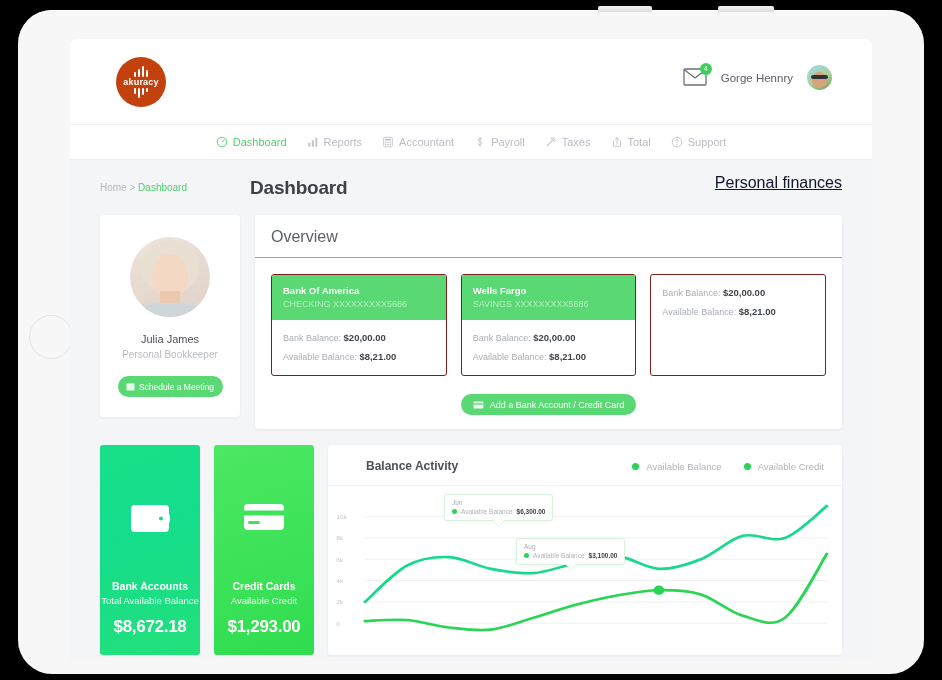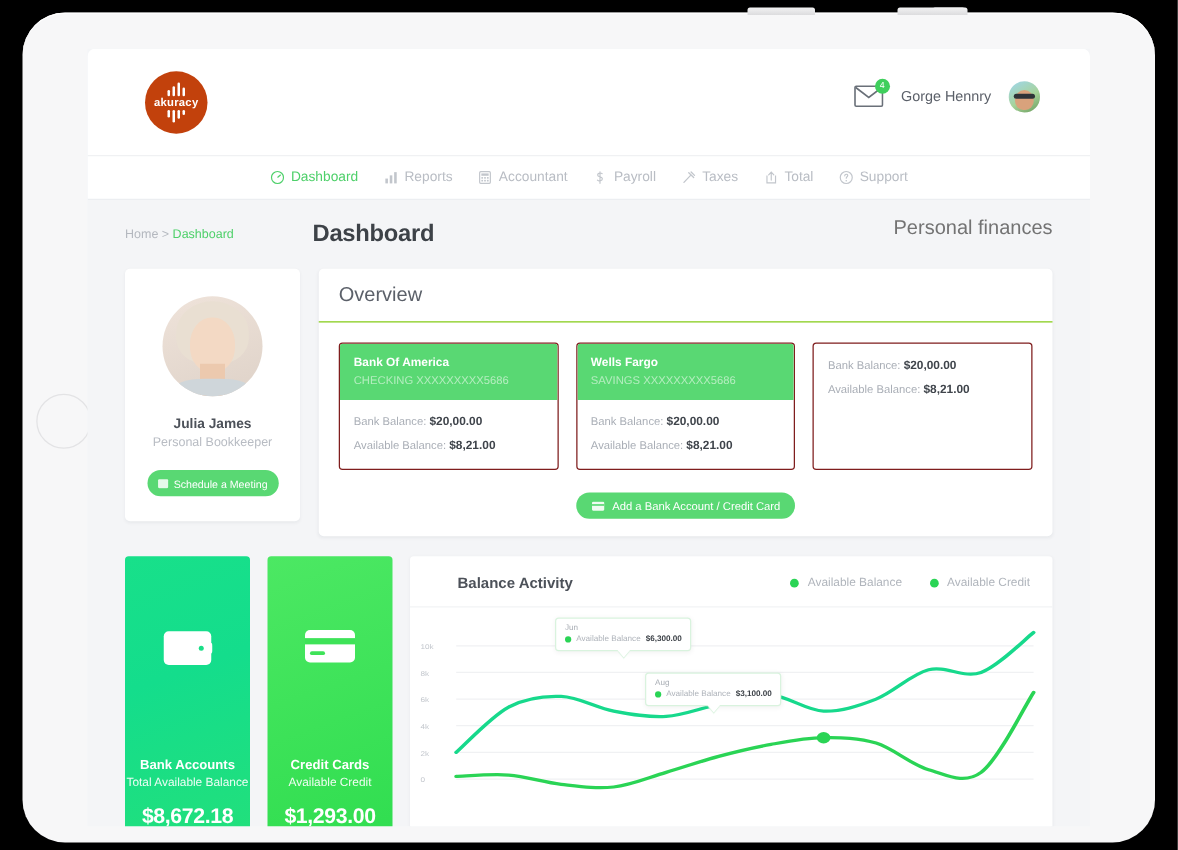--- a/index.html
+++ b/index.html
@@ -93,21 +93,21 @@
   
   #page{ padding:0 30px; }
   #page-top{
     display:flex; align-items:center; height:55px; position:relative;
   }
   #breadcrumb{ font-size:10px; color:#b4b8bf; width:150px; }
   #breadcrumb .crumb-current{ color:#4ed06a; }
   #page-title{ font-size:19px; font-weight:bold; color:#3d4248; letter-spacing:-.2px; }
   #section-title{
     position:absolute; right:0; top:14px;
-    font-size:16px; color:#737373;
+    font-size:16px; color:#0f172a;text-decoration:underline;
   }
   #row-1{ display:flex; gap:15px; align-items:flex-start; }
   .card{ background:#fff; border-radius:4px; box-shadow:0 1px 3px rgba(20,30,50,.06); }
   
   #profile-card{ width:140px; padding:22px 0 20px; text-align:center; }
   #profile-photo{
     width:80px; height:80px; border-radius:50%; margin:0 auto 16px;
     background:linear-gradient(160deg,#efe3da,#ded2c8);
     position:relative; overflow:hidden;
   }
@@ -120,21 +120,21 @@
     border-radius:48% 48% 46% 46%; background:#f3d9c4;
   }
   #profile-photo .neck{
     position:absolute; left:30px; top:54px; width:20px; height:26px;
     background:#ecc9ae;
   }
   #profile-photo .shoulders{
     position:absolute; left:8px; top:66px; width:64px; height:22px;
     border-radius:40% 40% 0 0; background:#cfd6da;
   }
-  #profile-name{ font-size:11px; color:#4c5159; font-weight:bold; }
+  #profile-name{ font-size:11px; color:#4c5159; font-weight:normal; }
   #profile-role{ font-size:10px; color:#b8bcc3; margin-top:4px; }
   #schedule-button{
     margin:16px auto 0; width:105px; height:21px; border-radius:11px;
     background:#59d873; color:#fff; font-size:8.5px;
     display:flex; align-items:center; justify-content:center; gap:4px;
     cursor:pointer; border:none;
   }
   
   #overview-card{ flex:1; padding:0 0 14px; }
   #overview-title{
@@ -153,21 +153,21 @@
   .bal-line:last-child{ margin-bottom:0; }
   .bal-line b{ color:#3f444b; font-size:9.5px; }
   #add-account-button{
     display:flex; align-items:center; justify-content:center; gap:6px;
     margin:18px auto 0; width:175px; height:21px; border-radius:11px;
     background:#59d873; color:#fff; font-size:9px; cursor:pointer; border:none;
   }
   
   #row-2{ display:flex; gap:14px; margin-top:16px; }
   .stat-tile{
-    width:100px; height:236px; border-radius:3px;
+    width:100px; height:210px; border-radius:3px;
     display:flex; flex-direction:column; align-items:center;
     justify-content:flex-end; padding-bottom:18px; color:#fff; text-align:center;
   }
   #tile-bank{ background:linear-gradient(160deg,#18e08a,#14dd8c 40%,#23e07a); }
   #tile-credit{ background:linear-gradient(160deg,#4ce863,#2fdd4f); }
   .tile-ico{ margin-bottom:auto; margin-top:56px; }
   .stat-label{ font-size:10.5px; font-weight:bold; }
   .stat-sub{ font-size:9.5px; margin-top:3px; opacity:.92; }
   .stat-value{ font-size:17px; font-weight:bold; margin-top:11px; letter-spacing:-.3px; }
   

